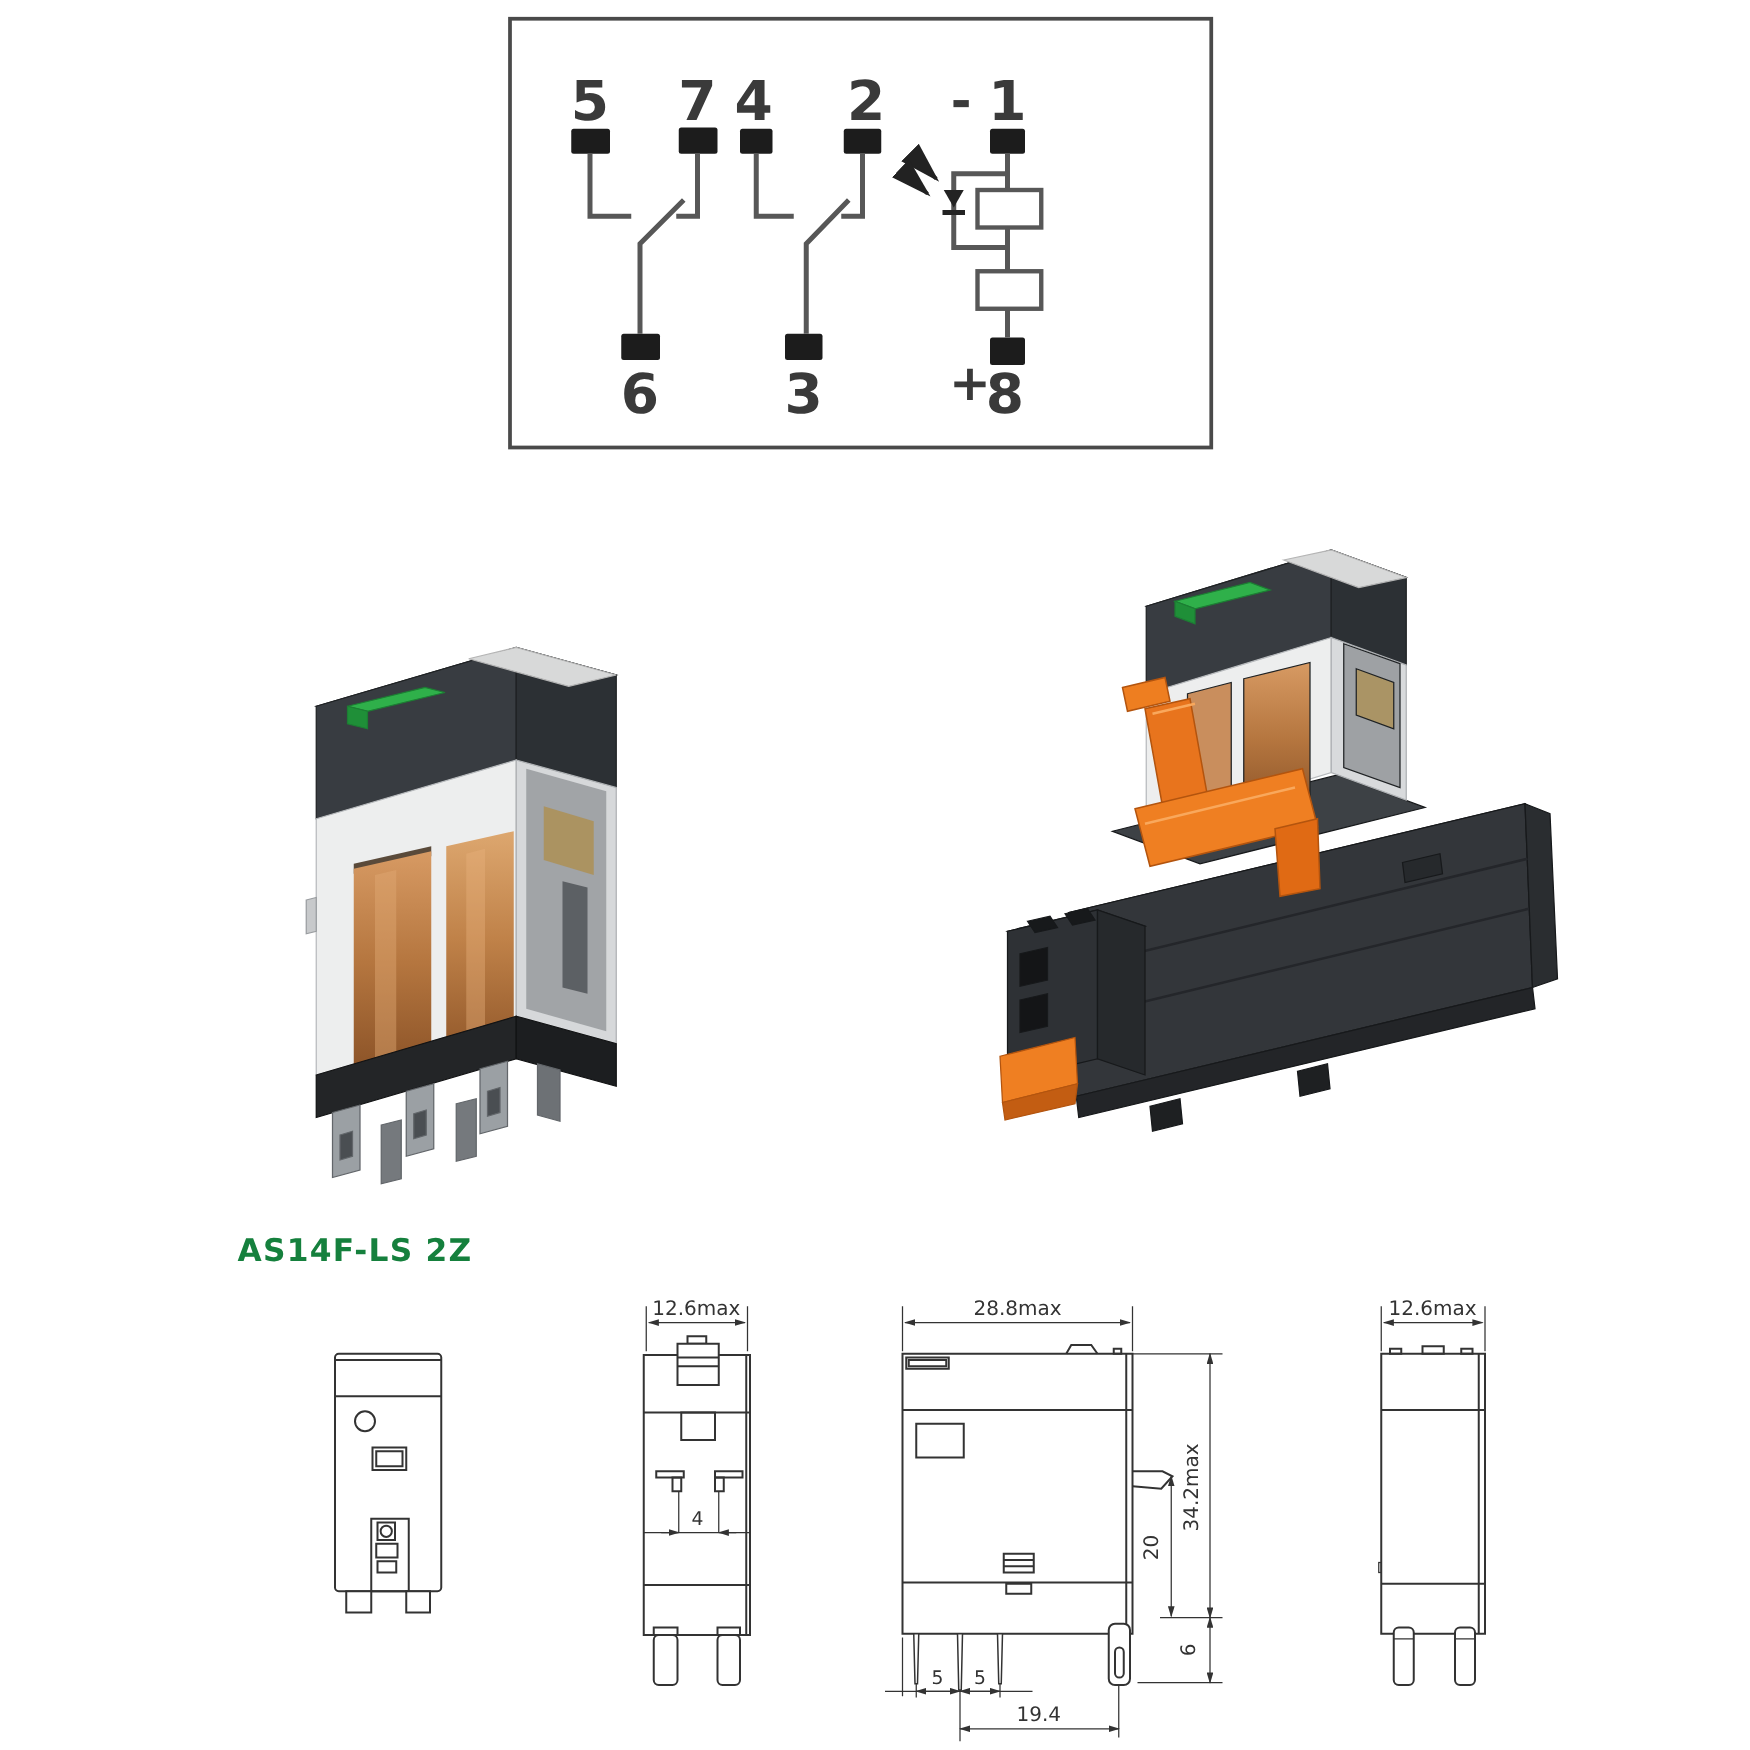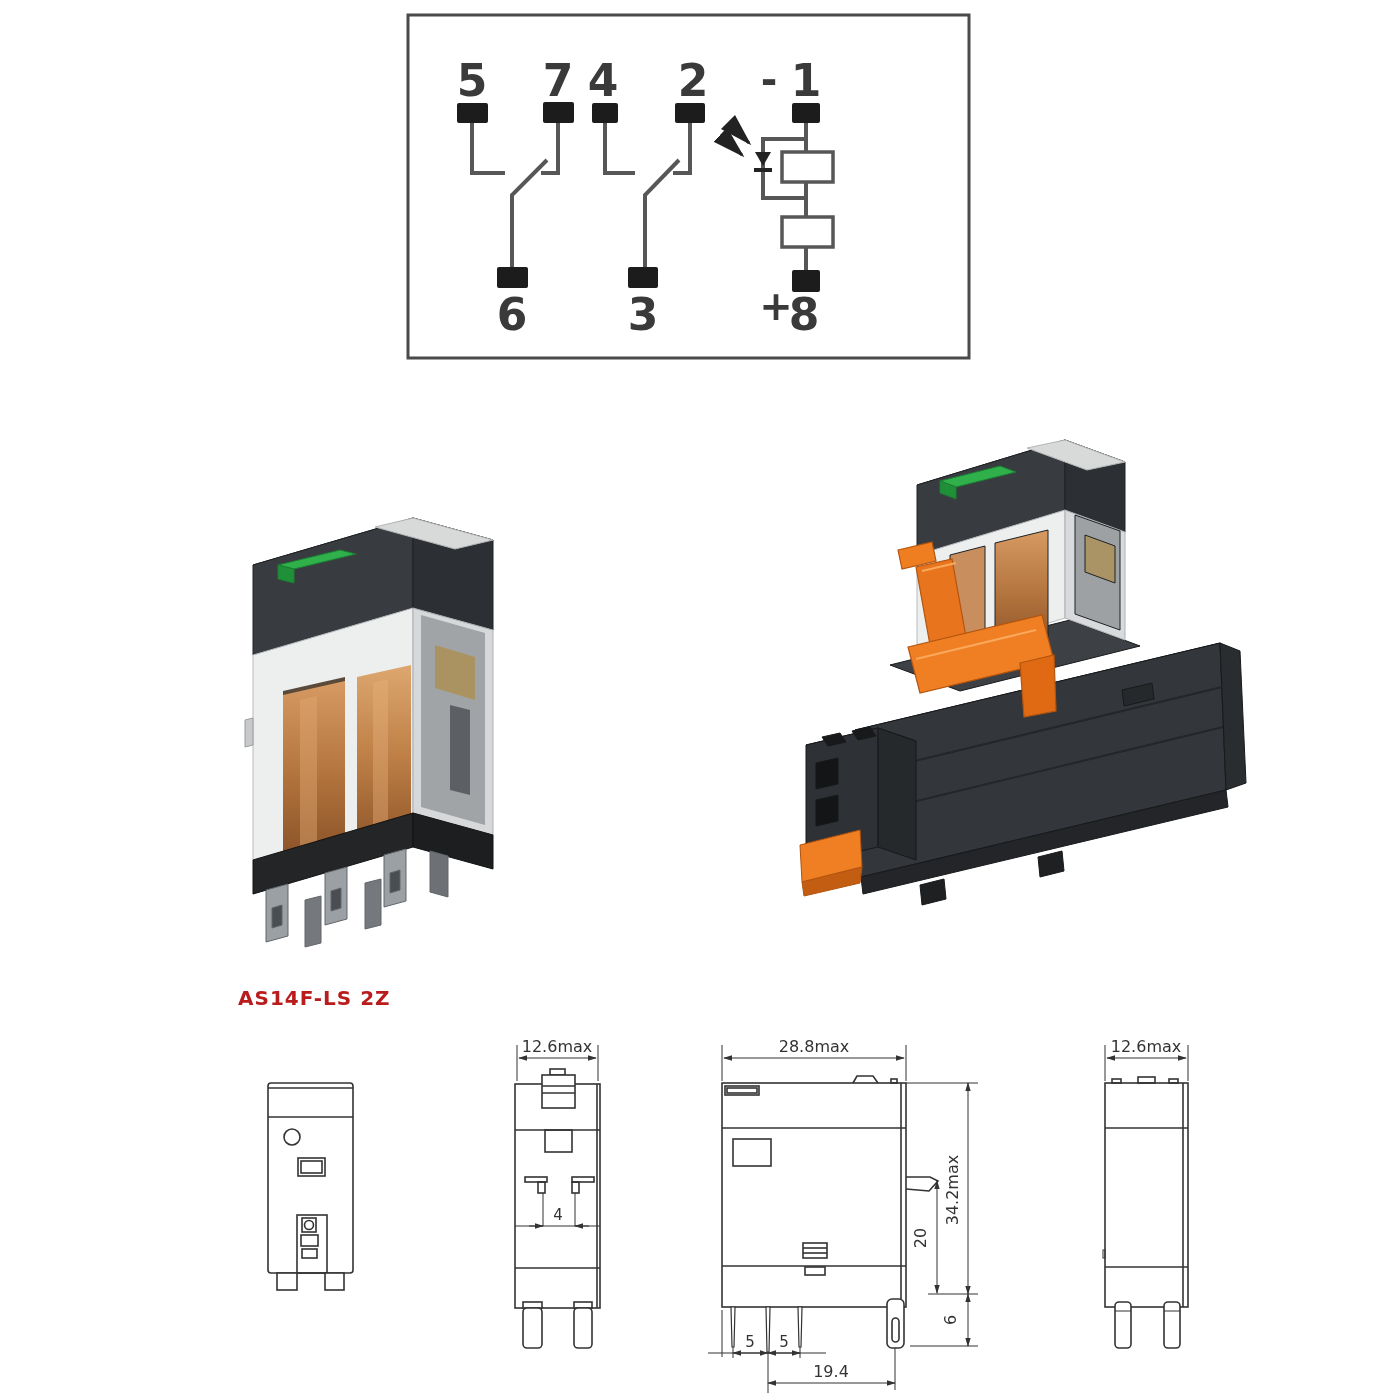--- a/index.html
+++ b/index.html
@@ -5,22 +5,22 @@
   html,body{margin:0;padding:0;}
   body{width:1400px;height:1400px;position:relative;background:#ffffff;
        font-family:"DejaVu Sans",sans-serif;overflow:hidden;}
   .abs{position:absolute;}
   
   .pin-num{font:700 44px "DejaVu Sans",sans-serif;fill:#3a3a3a;text-anchor:middle;}
   .pin-sign{font:700 40px "DejaVu Sans",sans-serif;fill:#3a3a3a;text-anchor:middle;}
   
   .dim{font:16px "DejaVu Sans",sans-serif;fill:#333;text-anchor:middle;}
   .dim-s{font:15px "DejaVu Sans",sans-serif;fill:#333;text-anchor:middle;}
-  #model-label{position:absolute;left:190px;top:986px;font-size:20px;font-weight:600;
-       color:#b91c1c;letter-spacing:1px;margin-left:48px;}
+  #model-label{position:absolute;left:190px;top:986px;font-size:25px;font-weight:600;
+       color:#15803d;letter-spacing:1px;}
 </style>
 </head>
 <body>
 
 <svg class="abs" style="left:405px;top:12px" width="570" height="350" viewBox="0 0 570 350">
   <defs>
     <marker id="mS" viewBox="0 0 10 6" refX="9" refY="3" markerWidth="11" markerHeight="7" orient="auto">
         <path d="M0,0L10,3L0,6z" fill="#222"></path>
       </marker>
   </defs>

